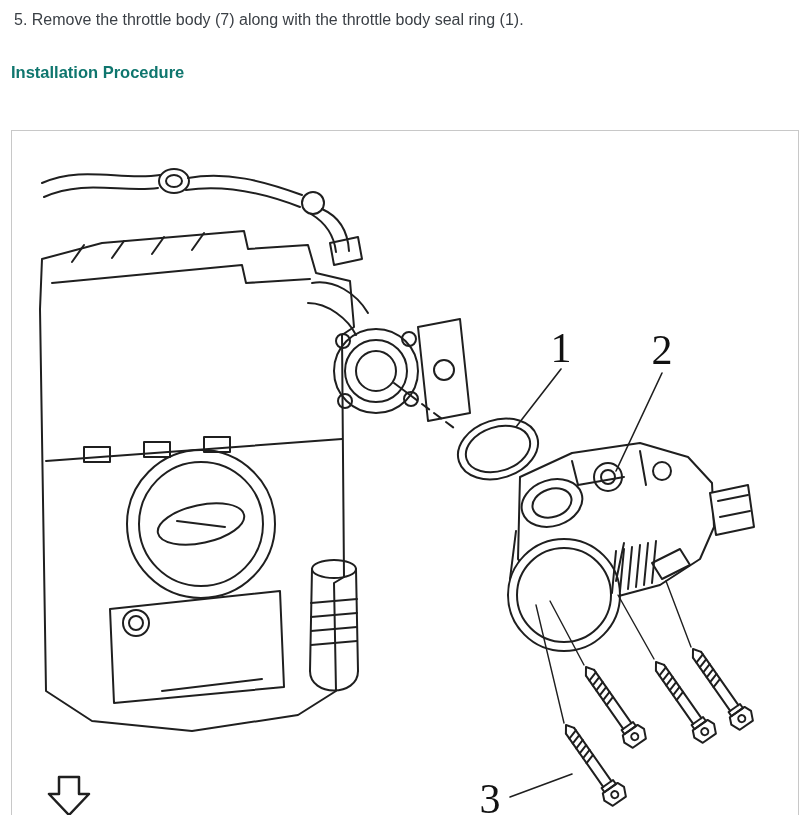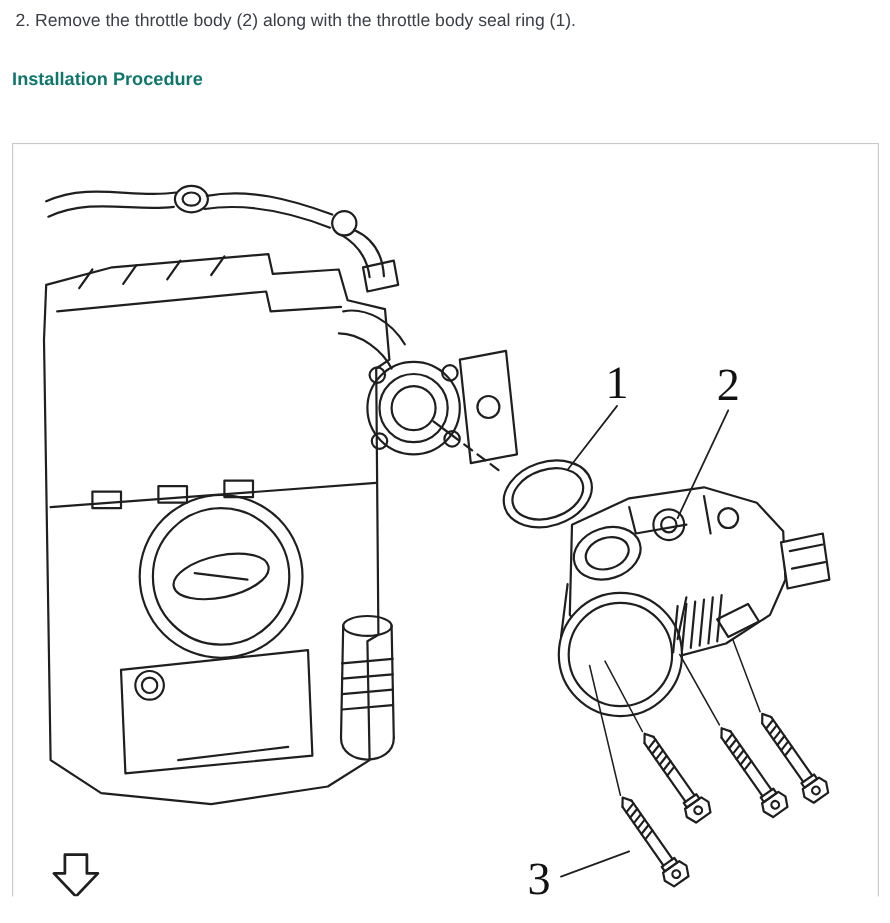--- a/index.html
+++ b/index.html
@@ -43,21 +43,21 @@
   .callout-text {
     font-family: "Liberation Serif", serif;
     font-size: 42px;
     fill: #111111;
   }
 </style>
 </head>
 <body>
 
 <div class="steps">
-  <div class="step">2. Remove the throttle body (2) along with the throttle body seal ring (1).</div>
+  <div class="step">5. Remove the throttle body (7) along with the throttle body seal ring (1).</div>
 </div>
 
 <div class="heading">Installation Procedure</div>
 
 <div class="figure">
   <svg width="786" height="684" viewBox="0 0 786 684" xmlns="http://www.w3.org/2000/svg">
     <defs>
       <g id="bolt" stroke="#1f1f1f" fill="none" stroke-width="2" stroke-linejoin="round" stroke-linecap="round">
         <path d="M -5 7 L 0 0 L 5 7"></path>
         <path d="M -5 7 L -5 72 M 5 7 L 5 72"></path>

